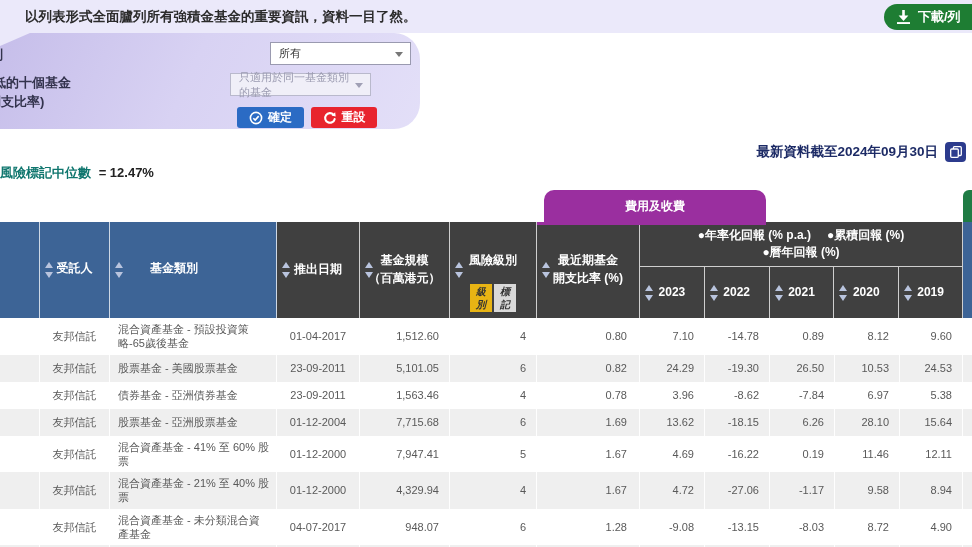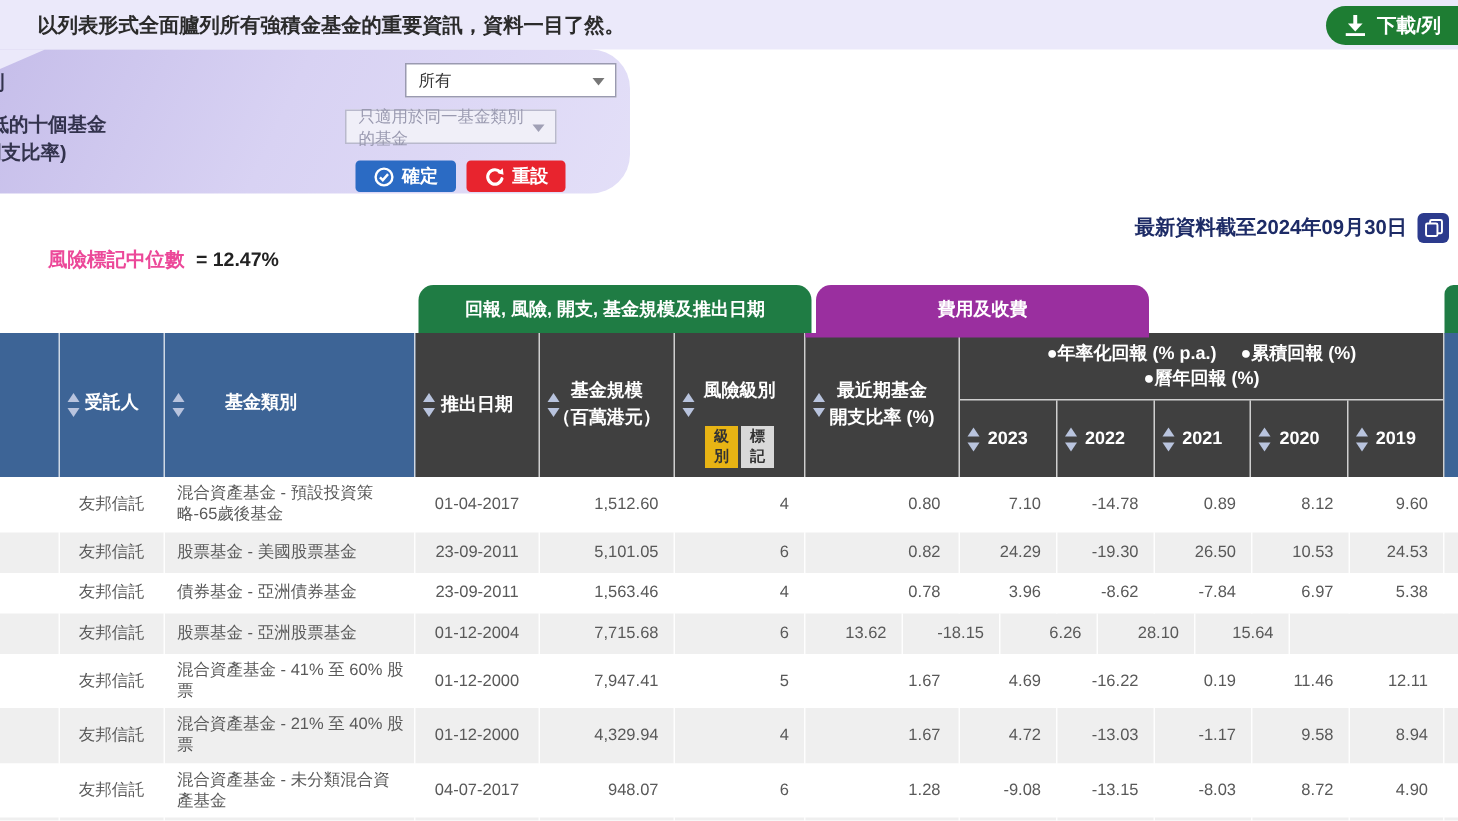--- a/index.html
+++ b/index.html
@@ -60,21 +60,21 @@
   .btn-reset { left:311px; width:66px; background:#e8242e; }
 
   
   .asof { position:absolute; top:142px; right:6px; display:flex; align-items:center; gap:7px; }
   .asof-text { font-size:13.5px; font-weight:bold; color:#1d2b66; }
   .asof-icon {
     width:21px; height:20px; background:#2c3b8d; border-radius:4px;
     display:flex; align-items:center; justify-content:center; cursor:pointer;
   }
   .risk-median { position:absolute; left:0; top:164px; font-size:13px; font-weight:bold; }
-  .risk-median .lbl { color:#ec4899;margin-left:32px; }
+  .risk-median .lbl { color:#0f766e; }
   .risk-median .val { color:#222; margin-left:4px; }
 
   
   .tab { position:absolute; top:190px; height:33px; border-radius:10px 10px 0 0;
          display:flex; align-items:center; justify-content:center;
          color:#fff; font-size:12px; font-weight:bold; }
   .tab-green { left:279px; width:262px; background:#1f7c44; }
   .tab-purple { left:544px; width:222px; background:#9a2f9f; }
   .tab-sliver { left:963px; width:9px; background:#1f7c44; border-radius:6px 0 0 0; }
 
@@ -99,21 +99,21 @@
   .hlines { display:flex; flex-direction:column; gap:2px; }
 
   .sorts { position:absolute; left:5px; top:50%; transform:translateY(-50%);
            display:flex; flex-direction:column; gap:4px; cursor:pointer; }
   .sorts .up { width:0; height:0; border-left:4px solid transparent; border-right:4px solid transparent;
                border-bottom:6px solid #b9c4de; }
   .sorts .dn { width:0; height:0; border-left:4px solid transparent; border-right:4px solid transparent;
                border-top:6px solid #b9c4de; }
 
   .risk-toggle { position:absolute; bottom:6px; left:50%; transform:translateX(-50%);
-                 display:flex; font-size:10px; font-weight:bold; }
+                 display:flex; font-size:10px; font-weight:bold;font-style:italic; }
   .risk-toggle .t { padding:1px 6px; cursor:pointer; color:#333; }
   .risk-toggle .t-class { background:#e8b414; }
   .risk-toggle .t-mark { background:#d9d9d9; margin-left:2px; }
 
   .returns-top { height:45px; display:flex; flex-direction:column; align-items:center;
                  justify-content:center; border-bottom:1px solid rgba(255,255,255,.75);
                  font-size:12px; line-height:1.4; }
   .returns-top .line1 { display:flex; gap:16px; }
   .returns-top .opt { cursor:pointer; }
   .returns-bottom { flex:1; display:flex; }
@@ -201,23 +201,20 @@
           <rect x="3.4" y="0.7" width="7.9" height="8.8" rx="1" fill="none" stroke="#fff" stroke-width="1.3"></rect>
           <rect x="0.7" y="3" width="7.6" height="8.3" rx="1" fill="#2c3b8d" stroke="#fff" stroke-width="1.3"></rect>
         </svg>
     </span>
   </div>
   <div class="risk-median">
     <span class="lbl">風險標記中位數</span>
     <span class="val">= 12.47%</span>
   </div>
 
-  <div class="tab tab-green">
-      <span>回報, 風險, 開支, 基金規模及推出日期</span>
-    </div>
   <div class="tab tab-purple">
       <span>費用及收費</span>
     </div>
   <div class="tab tab-sliver"></div>
 
   <div class="thead">
     <div class="hc blue h-blank"></div>
     <div class="hc blue h-trustee">
       <span class="sorts">
           <i class="up"></i>
@@ -370,20 +367,21 @@
       <div class="tc c-sliver"></div>
     </div>
 
     <div class="trow">
       <div class="tc c-blank"></div>
       <div class="tc c-trustee">友邦信託</div>
       <div class="tc c-type">股票基金 - 亞洲股票基金</div>
       <div class="tc c-date">01-12-2004</div>
       <div class="tc c-size">7,715.68</div>
       <div class="tc c-risk">6</div>
+      <div class="tc c-fer">1.69</div>
       <div class="tc c-year">13.62</div>
       <div class="tc c-year">-18.15</div>
       <div class="tc c-year">6.26</div>
       <div class="tc c-year">28.10</div>
       <div class="tc c-year c-y19">15.64</div>
       <div class="tc c-sliver"></div>
     </div>
 
     <div class="trow">
       <div class="tc c-blank"></div>
@@ -403,21 +401,21 @@
 
     <div class="trow">
       <div class="tc c-blank"></div>
       <div class="tc c-trustee">友邦信託</div>
       <div class="tc c-type">混合資產基金 - 21% 至 40% 股票</div>
       <div class="tc c-date">01-12-2000</div>
       <div class="tc c-size">4,329.94</div>
       <div class="tc c-risk">4</div>
       <div class="tc c-fer">1.67</div>
       <div class="tc c-year">4.72</div>
-      <div class="tc c-year">-13.03</div>
+      <div class="tc c-year">-27.06</div>
       <div class="tc c-year">-1.17</div>
       <div class="tc c-year">9.58</div>
       <div class="tc c-year c-y19">8.94</div>
       <div class="tc c-sliver"></div>
     </div>
 
     <div class="trow">
       <div class="tc c-blank"></div>
       <div class="tc c-trustee">友邦信託</div>
       <div class="tc c-type">混合資產基金 - 未分類混合資產基金</div>

